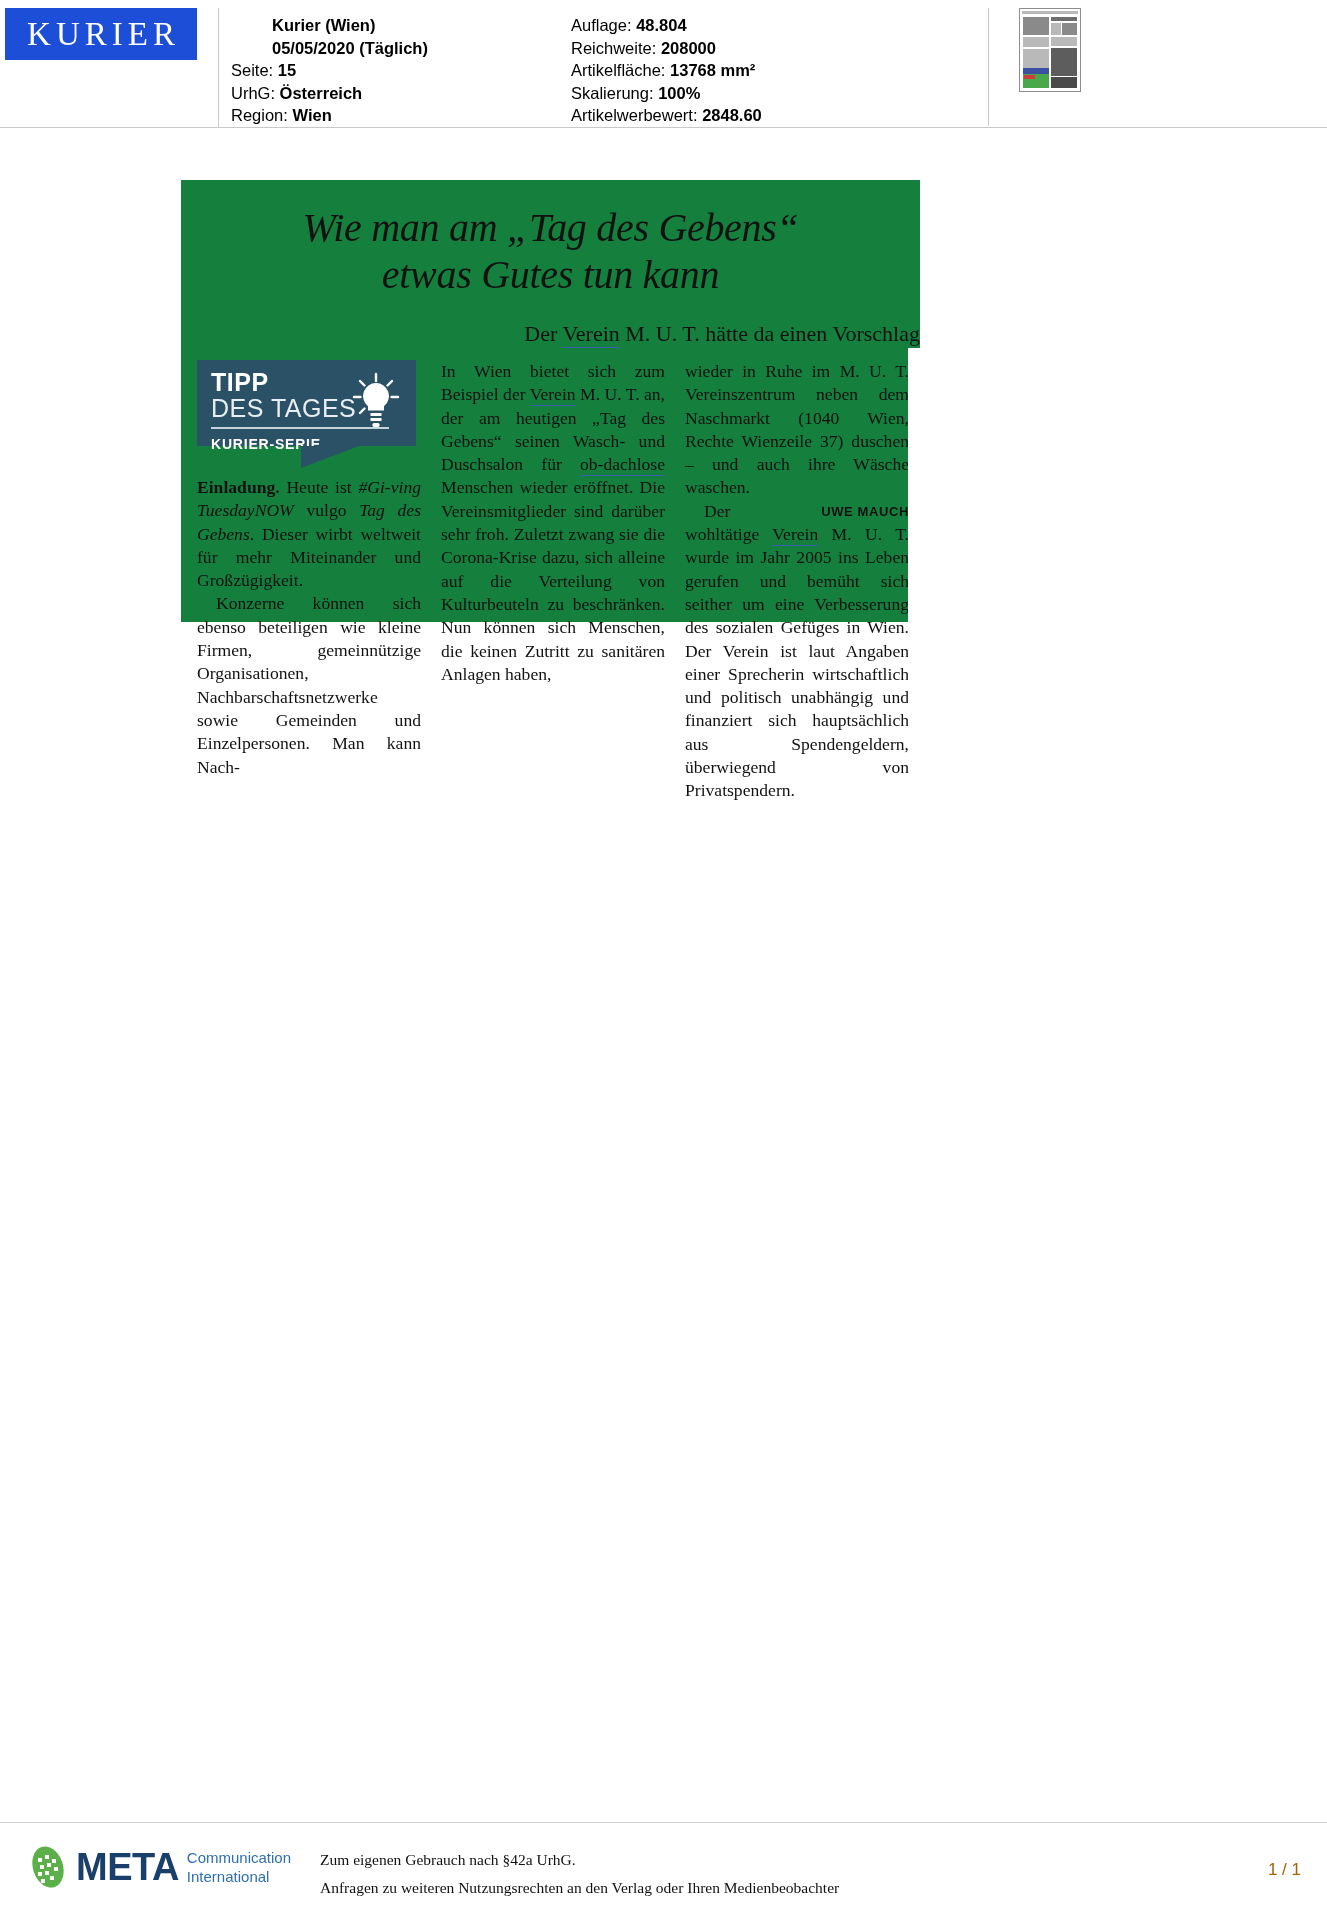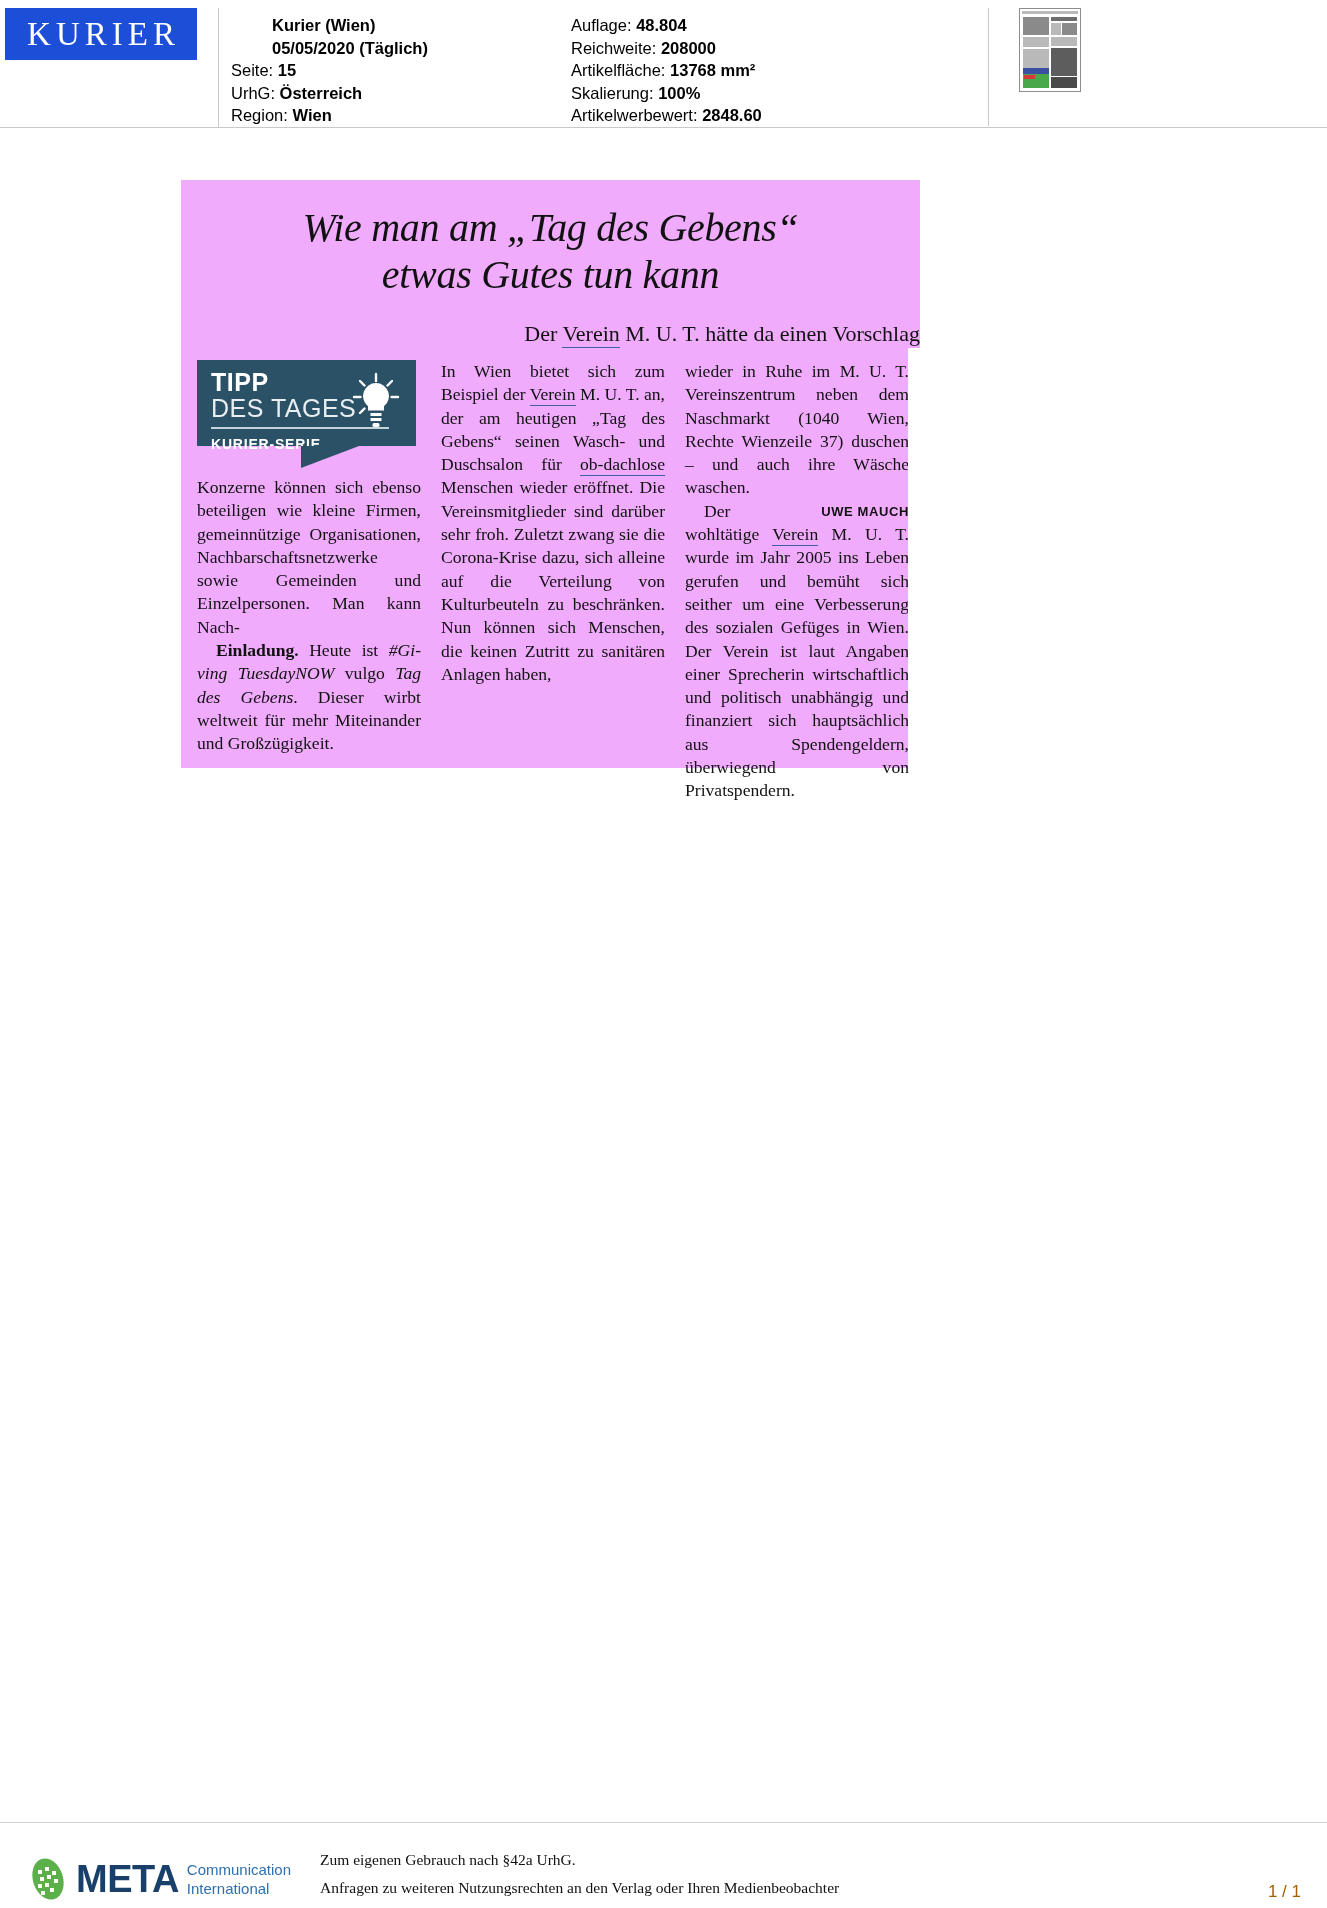--- a/index.html
+++ b/index.html
@@ -80,22 +80,22 @@
   .thumb .t-img{position:absolute;background:#8a8a8a;}
   .thumb .t-blue{position:absolute;background:#3b4fa3;}
   .thumb .t-green{position:absolute;background:#49a849;}
   .thumb .t-red{position:absolute;background:#d33b3b;}
   .thumb .t-dark{position:absolute;background:#4a4a4a;}
 
   
   .clip{
     position:absolute;
     left:181px;top:180px;
-    width:739px;height:588px;
-    background:#f0abfc;
+    width:739px;height:442px;
+    background:#15803d;
   }
   .clip-white-r{
     position:absolute;left:908px;top:348px;width:14px;height:420px;background:#ffffff;
   }
 
   .headline{
     font-family:"Liberation Serif", serif;
     font-style:italic;
     font-size:40px;
     line-height:47px;
@@ -181,21 +181,21 @@
     margin-left:8px;
   }
 
   
   .footer{
     position:absolute;left:0;top:1802px;width:1327px;height:106px;
   }
   .footer-rule{position:absolute;left:0;top:20px;width:1327px;height:1px;background:#d2d2d2;}
   .footer-inner{
     position:absolute;left:0;top:42px;width:1327px;
-    display:flex;align-items:flex-end;
+    display:flex;align-items:flex-start;
   }
   .meta-logo-cell{width:320px;flex:0 0 320px;display:flex;align-items:center;padding-left:26px;box-sizing:border-box;}
   .meta-leaf{width:44px;height:46px;margin-right:6px;}
   .meta-word{
     color:#19406b;font-weight:700;font-size:38px;letter-spacing:-0.5px;
     font-family:"Liberation Sans", sans-serif;line-height:38px;
   }
   .meta-sub{
     margin-left:8px;color:#2f6fb0;font-size:15px;line-height:19px;
     font-family:"Liberation Sans", sans-serif;
@@ -311,23 +311,23 @@
           </g>
           <path d="M26 11 a13 13 0 0 1 8 23.2 v4.3 h-16 v-4.3 A13 13 0 0 1 26 11 z" fill="#ffffff"></path>
           <rect x="20.5" y="41" width="11" height="3" fill="#ffffff"></rect>
           <rect x="20.5" y="46" width="11" height="3" fill="#ffffff"></rect>
           <rect x="22.5" y="51" width="7" height="4" rx="1.5" fill="#ffffff"></rect>
         </svg>
         <div class="tipp-tail"></div>
       </div>
       <div class="tipp-spacer"></div>
 
+      <p><span class="b">Einladung.</span><span> Heute ist </span><span class="i">#Gi-</span><span class="i">ving TuesdayNOW</span><span> vulgo </span><span class="i">Tag des Gebens</span><span>. Dieser wirbt weltweit für mehr Miteinander und Großzügigkeit.</span></p>
+
       <p>Konzerne können sich ebenso beteiligen wie kleine Firmen, gemeinnützige Organisationen, Nachbarschaftsnetzwerke sowie Gemeinden und Einzelpersonen. Man kann Nach-</p>
-
-      <p><span class="b">Einladung.</span><span> Heute ist </span><span class="i">#Gi-</span><span class="i">ving TuesdayNOW</span><span> vulgo </span><span class="i">Tag des Gebens</span><span>. Dieser wirbt weltweit für mehr Miteinander und Großzügigkeit.</span></p>
     </div>
 
     <div class="col">
       <p><span>In Wien bietet sich zum Beispiel der </span><span class="ul">Verein</span><span> M. U. T. an, der am heutigen „Tag des Gebens“ seinen Wasch- und Duschsalon für </span><span class="ul">ob-</span><span class="ul">dachlose</span><span> Menschen wieder eröffnet. Die Vereinsmitglieder sind darüber sehr froh. Zuletzt zwang sie die Corona-Krise dazu, sich alleine auf die Verteilung von Kulturbeuteln zu beschränken. Nun können sich Menschen, die keinen Zutritt zu sanitären Anlagen haben,</span></p>
     </div>
 
     <div class="col">
       <p>wieder in Ruhe im M. U. T. Vereinszentrum neben dem Naschmarkt (1040 Wien, Rechte Wienzeile 37) duschen – und auch ihre Wäsche waschen.</p>
       <p><span class="byline">UWE MAUCH</span><span>Der wohltätige </span><span class="ul">Verein</span><span> M. U. T. wurde im Jahr 2005 ins Leben gerufen und bemüht sich seither um eine Verbesserung des sozialen Gefüges in Wien. Der Verein ist laut Angaben einer Sprecherin wirtschaftlich und politisch unabhängig und finanziert sich hauptsächlich aus Spendengeldern, überwiegend von Privatspendern.</span></p>
     </div>

